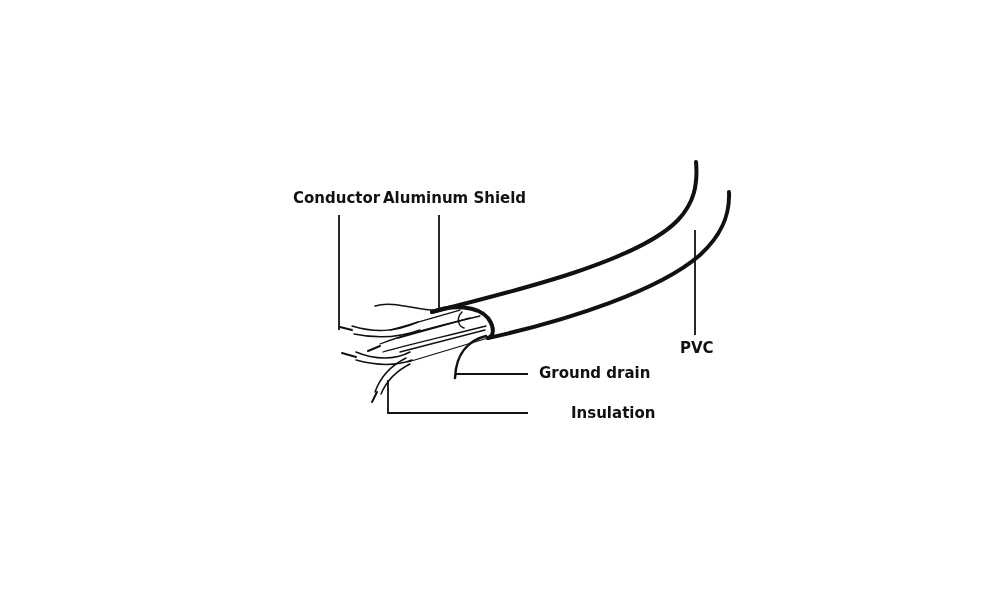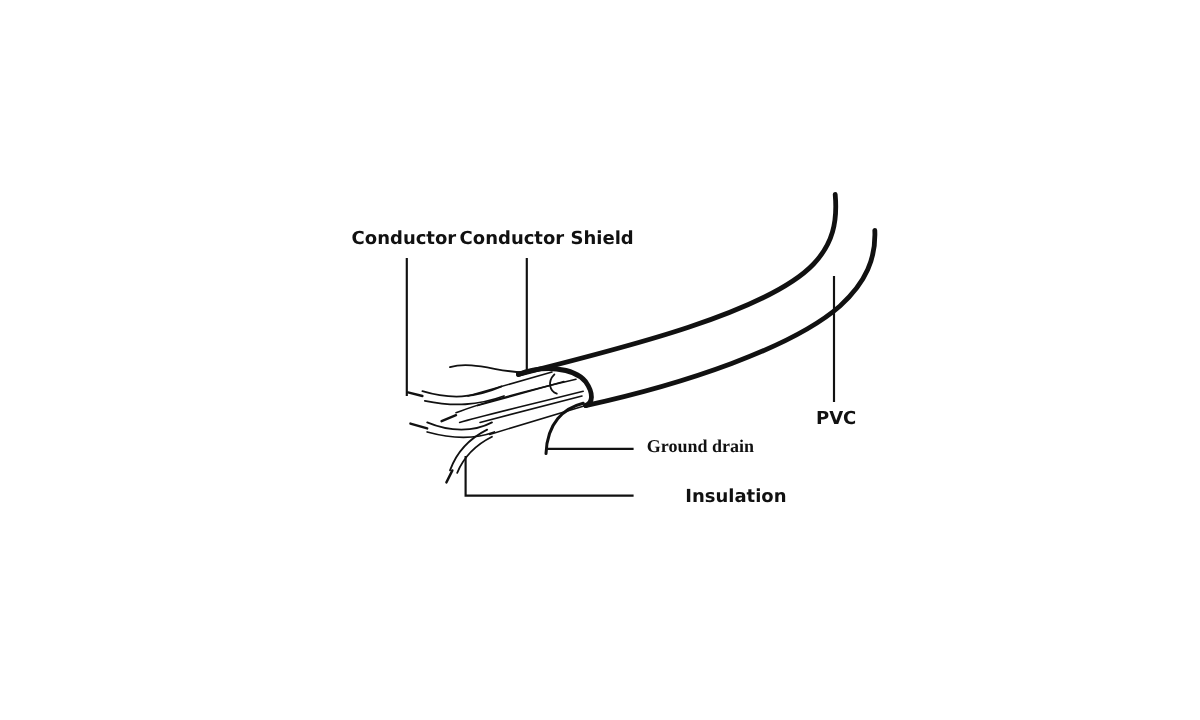--- a/index.html
+++ b/index.html
@@ -58,17 +58,17 @@
     <g fill="none" stroke="#111" stroke-width="1.8">
       <line x1="339" y1="215" x2="339" y2="330"></line>
       <line x1="439" y1="215" x2="439" y2="310"></line>
       <polyline points="455,374 528,374"></polyline>
       <polyline points="388,380 388,413 528,413"></polyline>
       <line x1="695" y1="230" x2="695" y2="335"></line>
     </g>
   </svg>
 
   <span class="label" style="left:293px; top:191px;">Conductor</span>
-  <span class="label" style="left:383px; top:191px;">Conductor Shield</span>
-  <span class="label" style="left:539px; top:366px;font-family:Liberation Serif, serif;">Ground drain</span>
+  <span class="label" style="left:383px; top:191px;">Aluminum Shield</span>
+  <span class="label" style="left:539px; top:366px;">Ground drain</span>
   <span class="label" style="left:571px; top:406px;">Insulation</span>
   <span class="label" style="left:680px; top:341px;text-align:center;">PVC</span>
 </div>
 
 </body></html>

